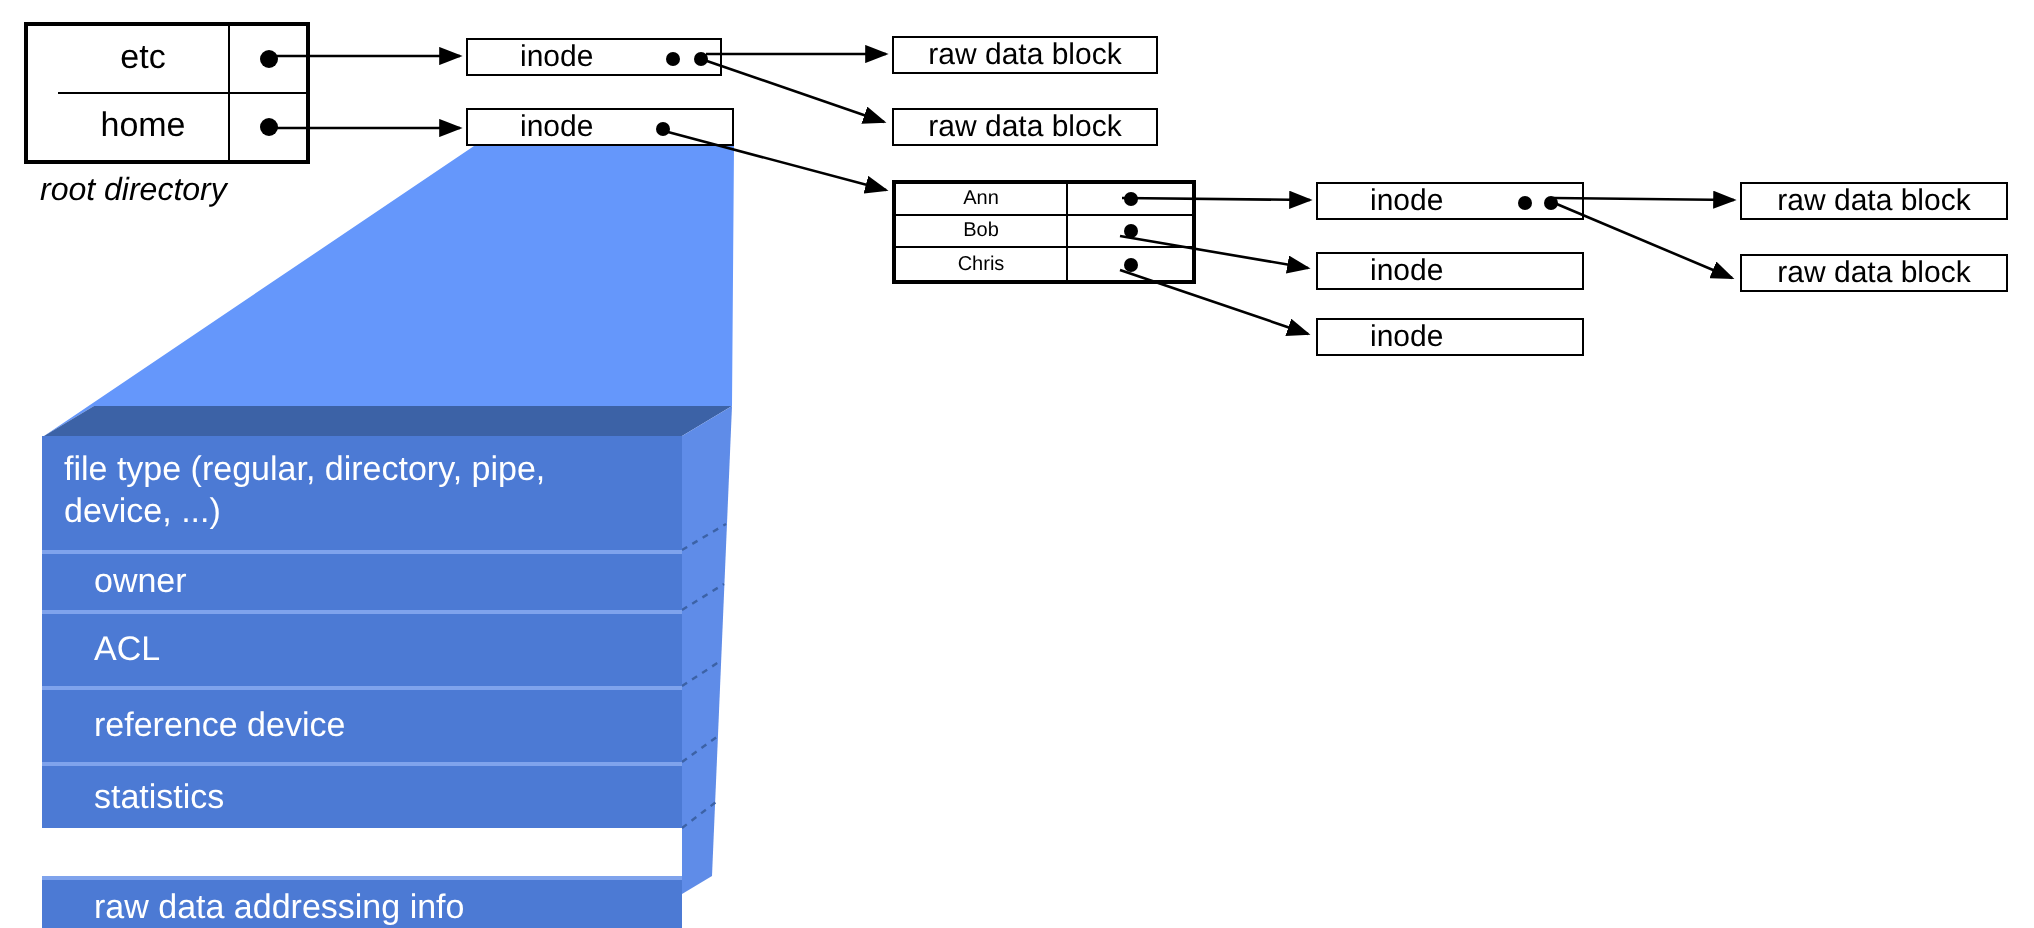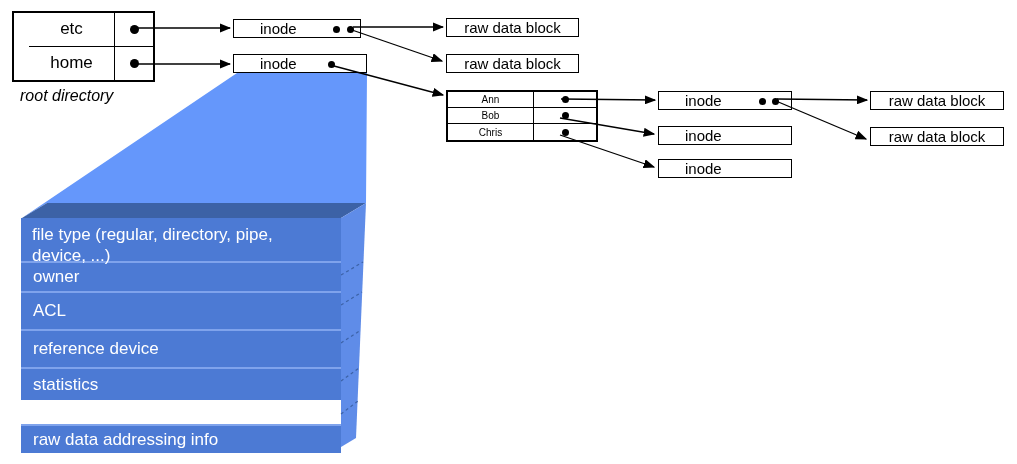--- a/index.html
+++ b/index.html
@@ -35,21 +35,21 @@
     grid-template-columns:86px 1fr; grid-template-rows:1fr 1fr 1fr; font-size:10px; }
   .dtable .cdot { width:9px; height:9px; background:#000; border-radius:50%; }
   #home-table .cdot { width:7px; height:7px; }
 
   #root-dir-label { position:absolute; left:20px; top:87px; font-size:16px;font-style:italic; }
 
   #inode-stack { position:absolute; left:21px; top:218px; width:320px; }
   .srow {
     background:var(--slab-front,#4C7AD4); color:var(--slab-text,#fff);
     box-sizing:border-box; font-size:17px;
-    display:flex; align-items:center; padding-left:12px;
+    display:flex; align-items:center; padding-left:26px;
   }
   .srow + .srow { border-top:2px solid var(--separator,#7FA3EC); }
   .srow.first { display:block; padding:6px 10px 0 11px; line-height:21px; }
 
   .funnel   { fill:var(--funnel,#6597FB); }
   .topface  { fill:var(--slab-top,#3C62A6); }
   .sideface { fill:var(--slab-side,#5F8CE8); }
   .side-div { stroke:var(--slab-top,#3C62A6); stroke-width:1.2; stroke-dasharray:3 3; }
   .arrow    { stroke:var(--line,#000); stroke-width:1.3; fill:none; marker-end:url(#ah); }
 </style>
@@ -127,21 +127,21 @@
   </div>
 
   <div class="box rdb" style="left:870px; top:91px; width:134px; height:19px;">
     <span>raw data block</span>
   </div>
   <div class="box rdb" style="left:870px; top:127px; width:134px; height:19px;">
     <span>raw data block</span>
   </div>
 
   <div id="inode-stack">
-    <div class="srow first" style="height:43px;">file type (regular, directory, pipe, device, ...)</div>
+    <div class="srow first" style="height:57px;">file type (regular, directory, pipe, device, ...)</div>
     <div class="srow" style="height:30px;">owner</div>
     <div class="srow" style="height:38px;text-align:right;">ACL</div>
     <div class="srow" style="height:38px;">reference device</div>
     <div class="srow" style="height:33px;">statistics</div>
     <div class="srow" style="height:29px;margin-top:24px;">raw data addressing info</div>
   </div>
 
   <svg id="arrows" class="layer" width="1017" height="464" viewBox="0 0 1017 464">
     <defs>
       <marker id="ah" markerWidth="9" markerHeight="7" refX="8" refY="3.5" orient="auto">

